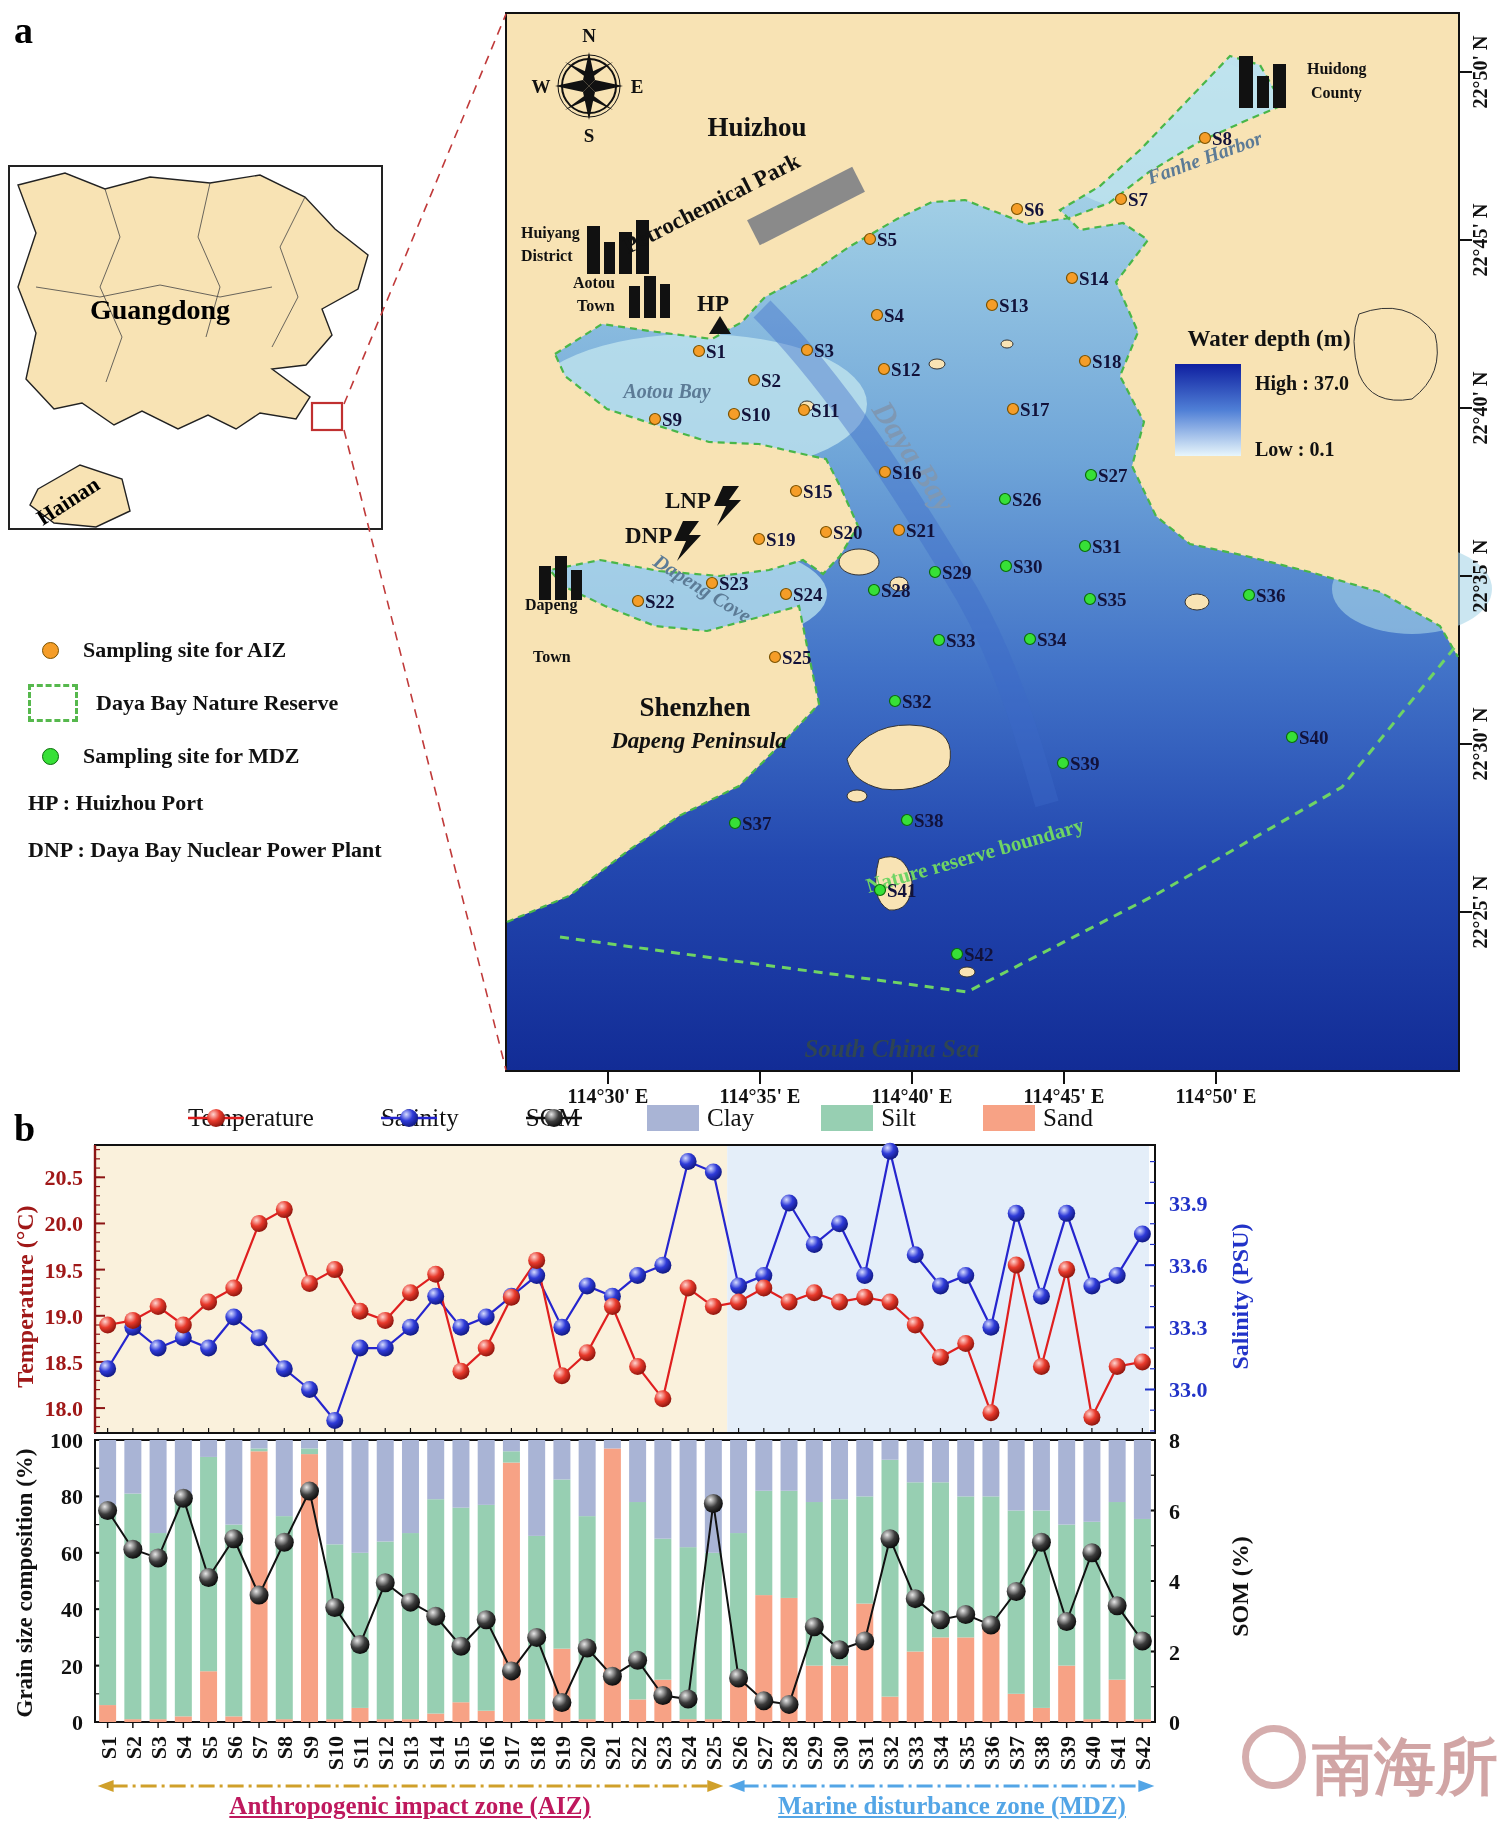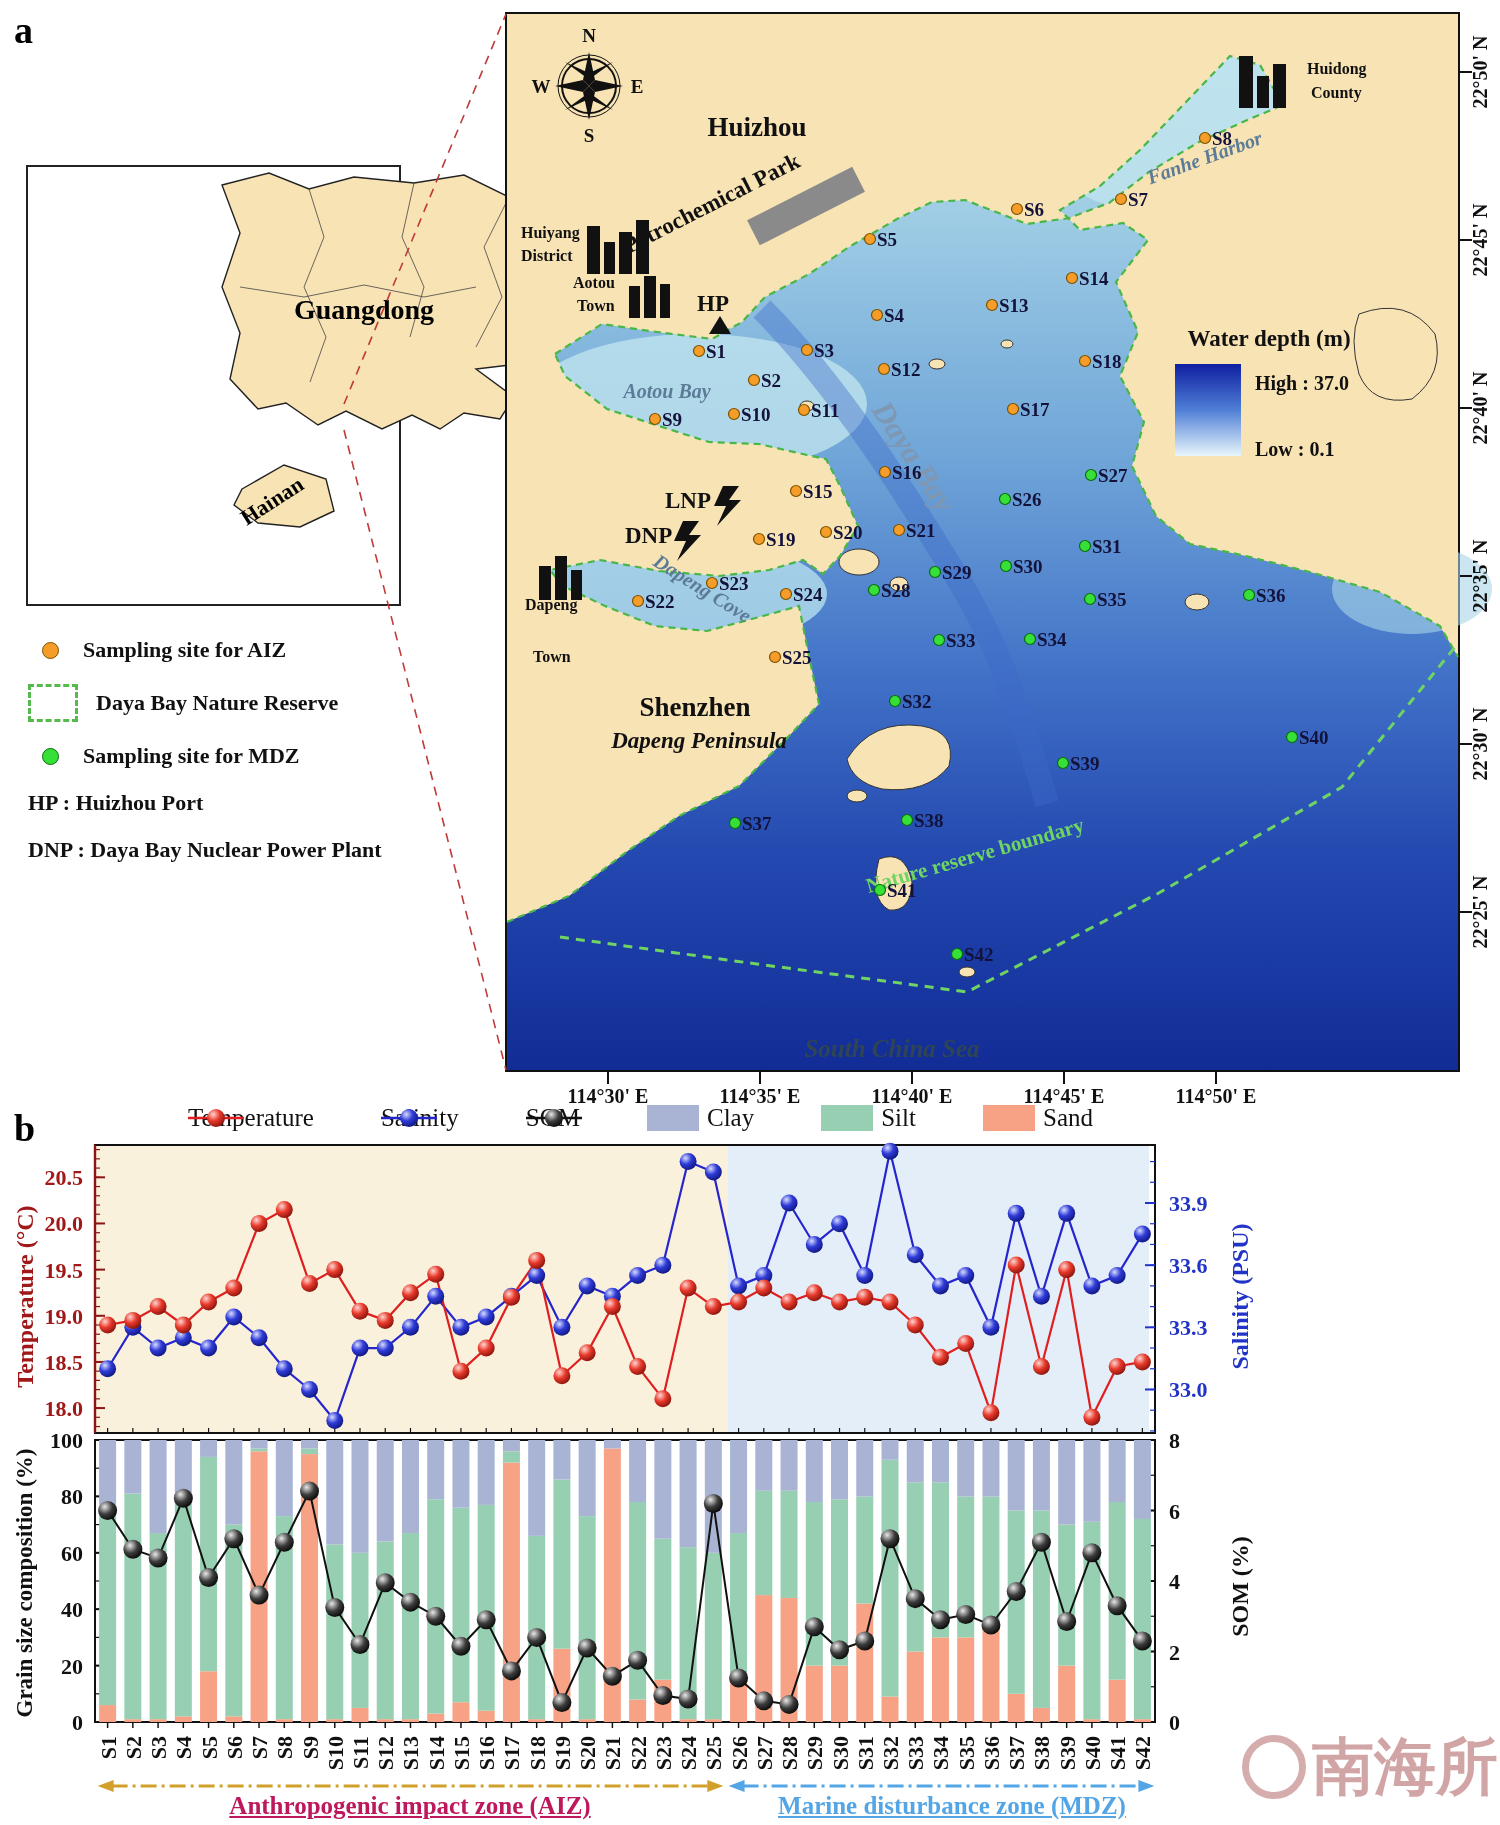--- a/index.html
+++ b/index.html
@@ -1,21 +1,21 @@
 <!DOCTYPE html>
 <html><head>
 <meta charset="utf-8">
 <style>
   html,body{margin:0;padding:0;}
   body{width:1500px;height:1825px;position:relative;background:#fff;
        font-family:"Liberation Serif","DejaVu Serif",serif;overflow:hidden;}
   svg{position:absolute;overflow:visible;}
   .panel-label{position:absolute;font-size:38px;font-weight:bold;color:#000;}
   
-  #inset{position:absolute;left:26px;top:165px;width:375px;height:441px;border:2px solid #222;background:#fff;box-sizing:border-box;text-align:center;}
+  #inset{position:absolute;left:8px;top:165px;width:375px;height:365px;border:2px solid #222;background:#fff;box-sizing:border-box;}
   
   #maplegend{position:absolute;left:28px;top:637px;width:430px;}
   .lgrow{display:flex;align-items:center;margin-bottom:21px;font-size:22px;font-weight:bold;color:#111;}
   .lgdot{width:15px;height:15px;border-radius:50%;margin:0 24px 0 14px;flex:0 0 auto;}
   .lgdot.aiz{background:#F59D28;border:1.5px solid #7a5200;}
   .lgdot.mdz{background:#37E037;border:1.5px solid #0b6b0b;}
   .lgbox{width:44px;height:32px;border:3px dashed #56b84d;margin-right:18px;flex:0 0 auto;}
   .lgtext{margin-top:6px;}
   
   #map{position:absolute;left:505px;top:12px;width:955px;height:1060px;box-sizing:border-box;border:2px solid #111;
@@ -40,21 +40,21 @@
   .lbitem{display:flex;align-items:center;gap:8px;}
   .swatch{width:52px;height:26px;display:inline-block;}
   .axis-title{position:absolute;text-align:center;font-weight:bold;font-size:24px;}
   #t-temp{left:-105px;top:1283px;width:260px;transform:rotate(-90deg);color:#a01818;}
   #t-sal{left:1110px;top:1283px;width:260px;transform:rotate(-90deg);color:#2233c8;}
   #t-grain{left:-125px;top:1570px;width:300px;transform:rotate(-90deg);color:#111;font-size:23px;}
   #t-som{left:1110px;top:1573px;width:260px;transform:rotate(-90deg);color:#111;}
   .zone-label{position:absolute;font-size:25px;font-weight:bold;text-align:center;}
   #zl-aiz{left:110px;top:1792px;width:600px;color:#be185d;text-decoration:underline;}
   #zl-mdz{left:702px;top:1792px;width:500px;color:#53A5E6;text-decoration:underline;}
-  #watermark{position:absolute;right:2px;bottom:16px;display:flex;align-items:center;gap:6px;
+  #watermark{position:absolute;right:2px;bottom:16px;display:flex;align-items:flex-start;gap:6px;
      color:rgba(145,40,40,0.42);font-size:62px;font-weight:bold;
      text-shadow:0 0 3px #fff,0 0 6px #fff;}
   #wm-circle{width:64px;height:64px;border-radius:50%;border:7px solid rgba(145,40,40,0.38);box-sizing:border-box;}
 </style>
 </head>
 <body>
 
 <div class="panel-label" id="lbl-a" style="left:14px;top:8px;">a</div>
 <div class="panel-label" id="lbl-b" style="left:14px;top:1106px;">b</div>
 

